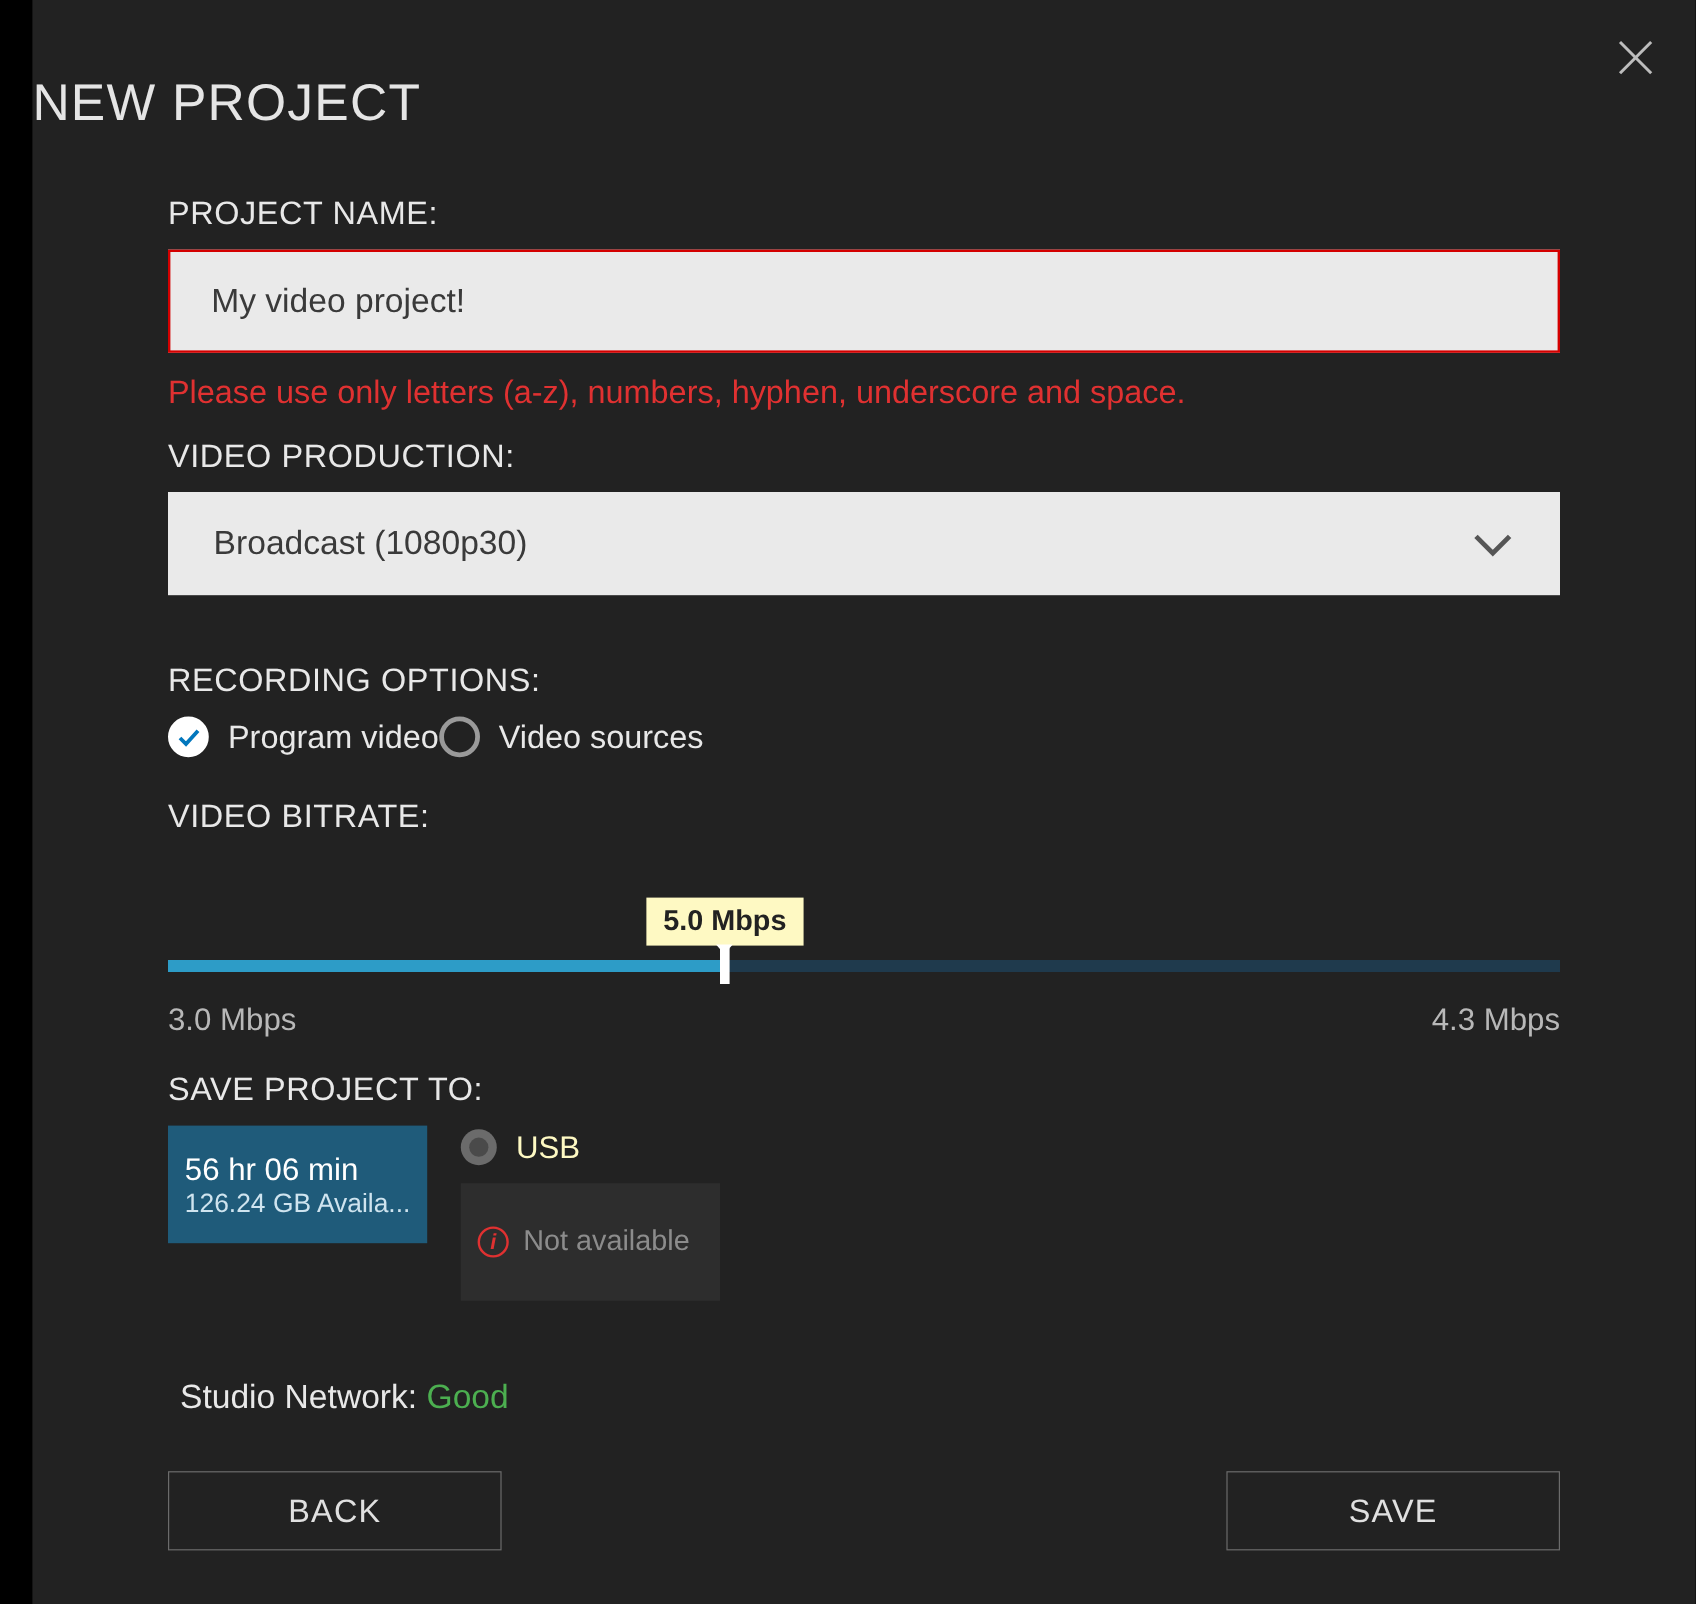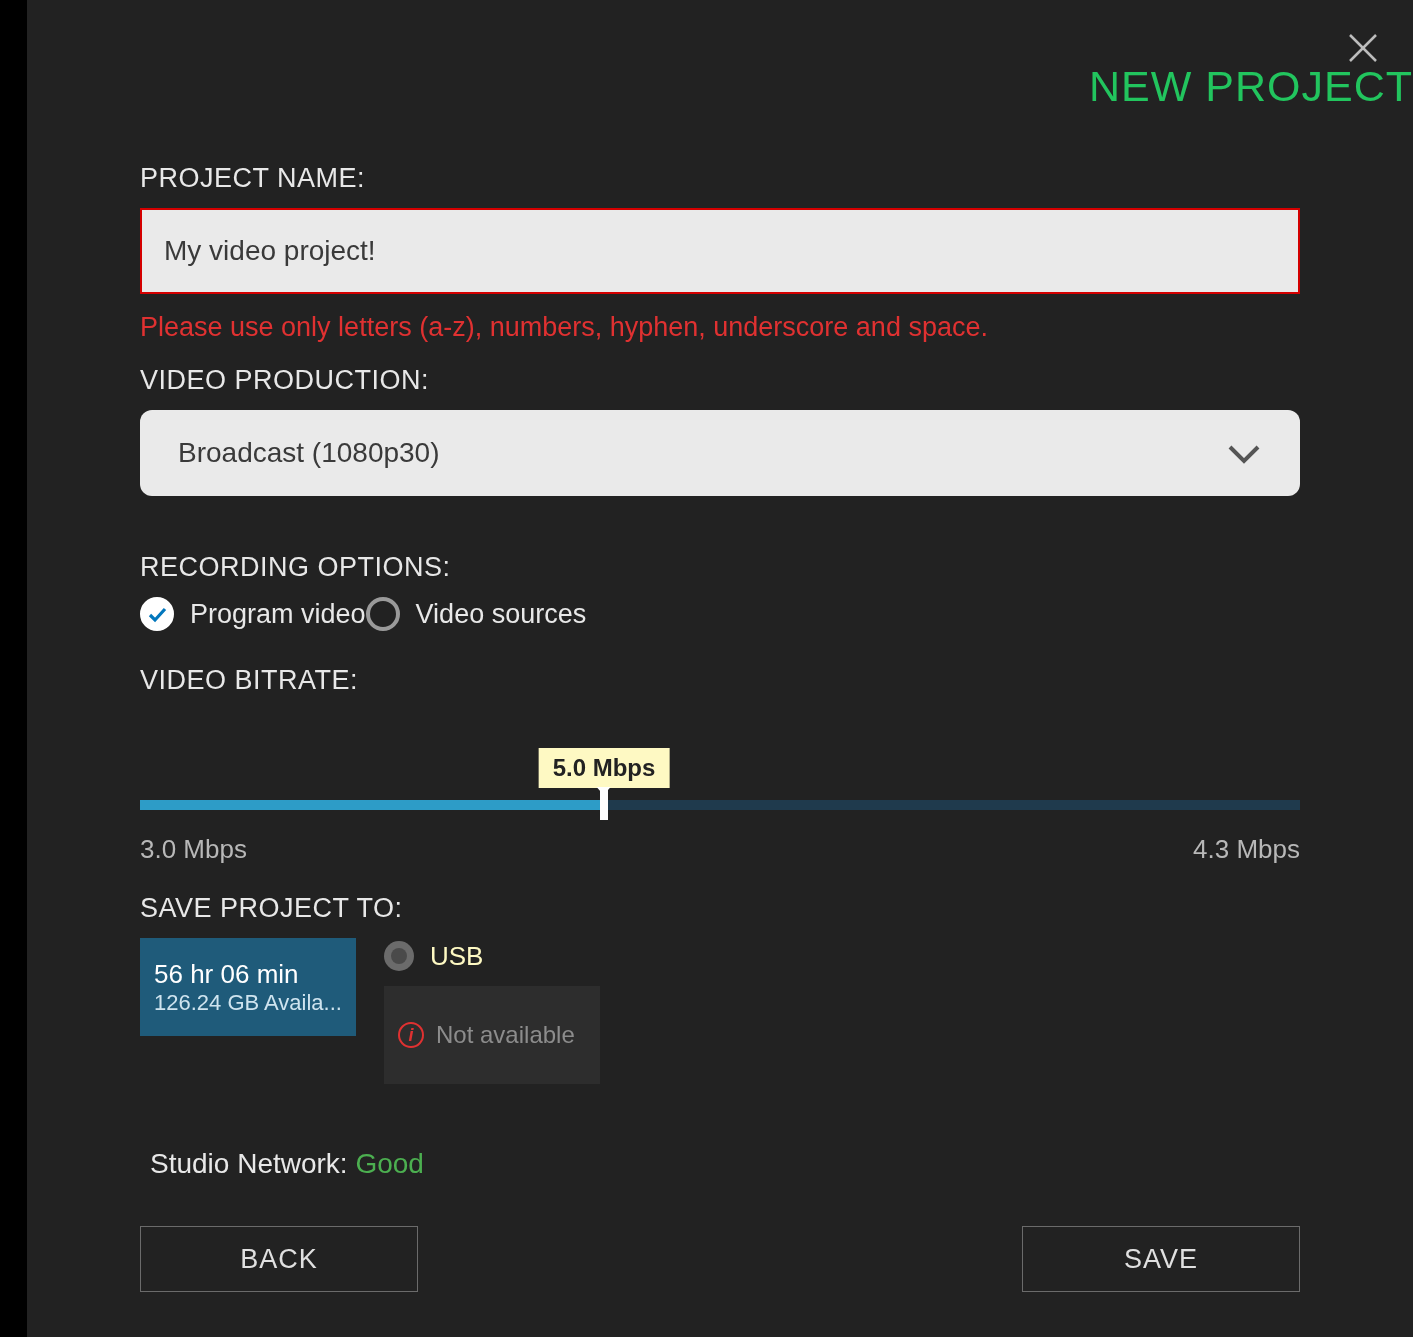--- a/index.html
+++ b/index.html
@@ -25,63 +25,62 @@
     right: 28px;
     width: 44px;
     height: 44px;
     cursor: pointer;
     display: flex;
     align-items: center;
     justify-content: center;
   }
   .close-btn svg { stroke: #bdbdbd; stroke-width: 2.5; }
   .title {
-    text-align: right;
+    text-align: left;
     font-size: 43px;
     font-weight: 400;
     letter-spacing: 1px;
-    color: #22c55e;
+    color: #e5e5e5;
     padding-top: 62px;
   }
   .content {
     padding: 30px 113px 0 113px;
   }
   .label {
     font-size: 27px;
     letter-spacing: 0.5px;
     color: #e8e8e8;
     margin-top: 22px;
     margin-bottom: 14px;
   }
   .text-input {
     width: 100%;
     height: 86px;
     background: #eaeaea;
     border: 2px solid #d40000;
     color: #3a3a3a;
     font-size: 28px;
-    padding: 0 22px;
+    padding: 0 34px;
     outline: none;
   }
   .error-msg {
     color: #e03131;
     font-size: 27px;
     margin-top: 18px;
   }
   .select-wrap {
     position: relative;
     width: 100%;
     height: 86px;
     background: #eaeaea;
     display: flex;
     align-items: center;
     padding: 16px 38px;
     cursor: pointer;
     margin-top: 6px;
-    border-radius: 12px;
   }
   .select-value {
     color: #3a3a3a;
     font-size: 28px;
     flex: 1;
   }
   .chevron {
     width: 36px;
     height: 24px;
   }

